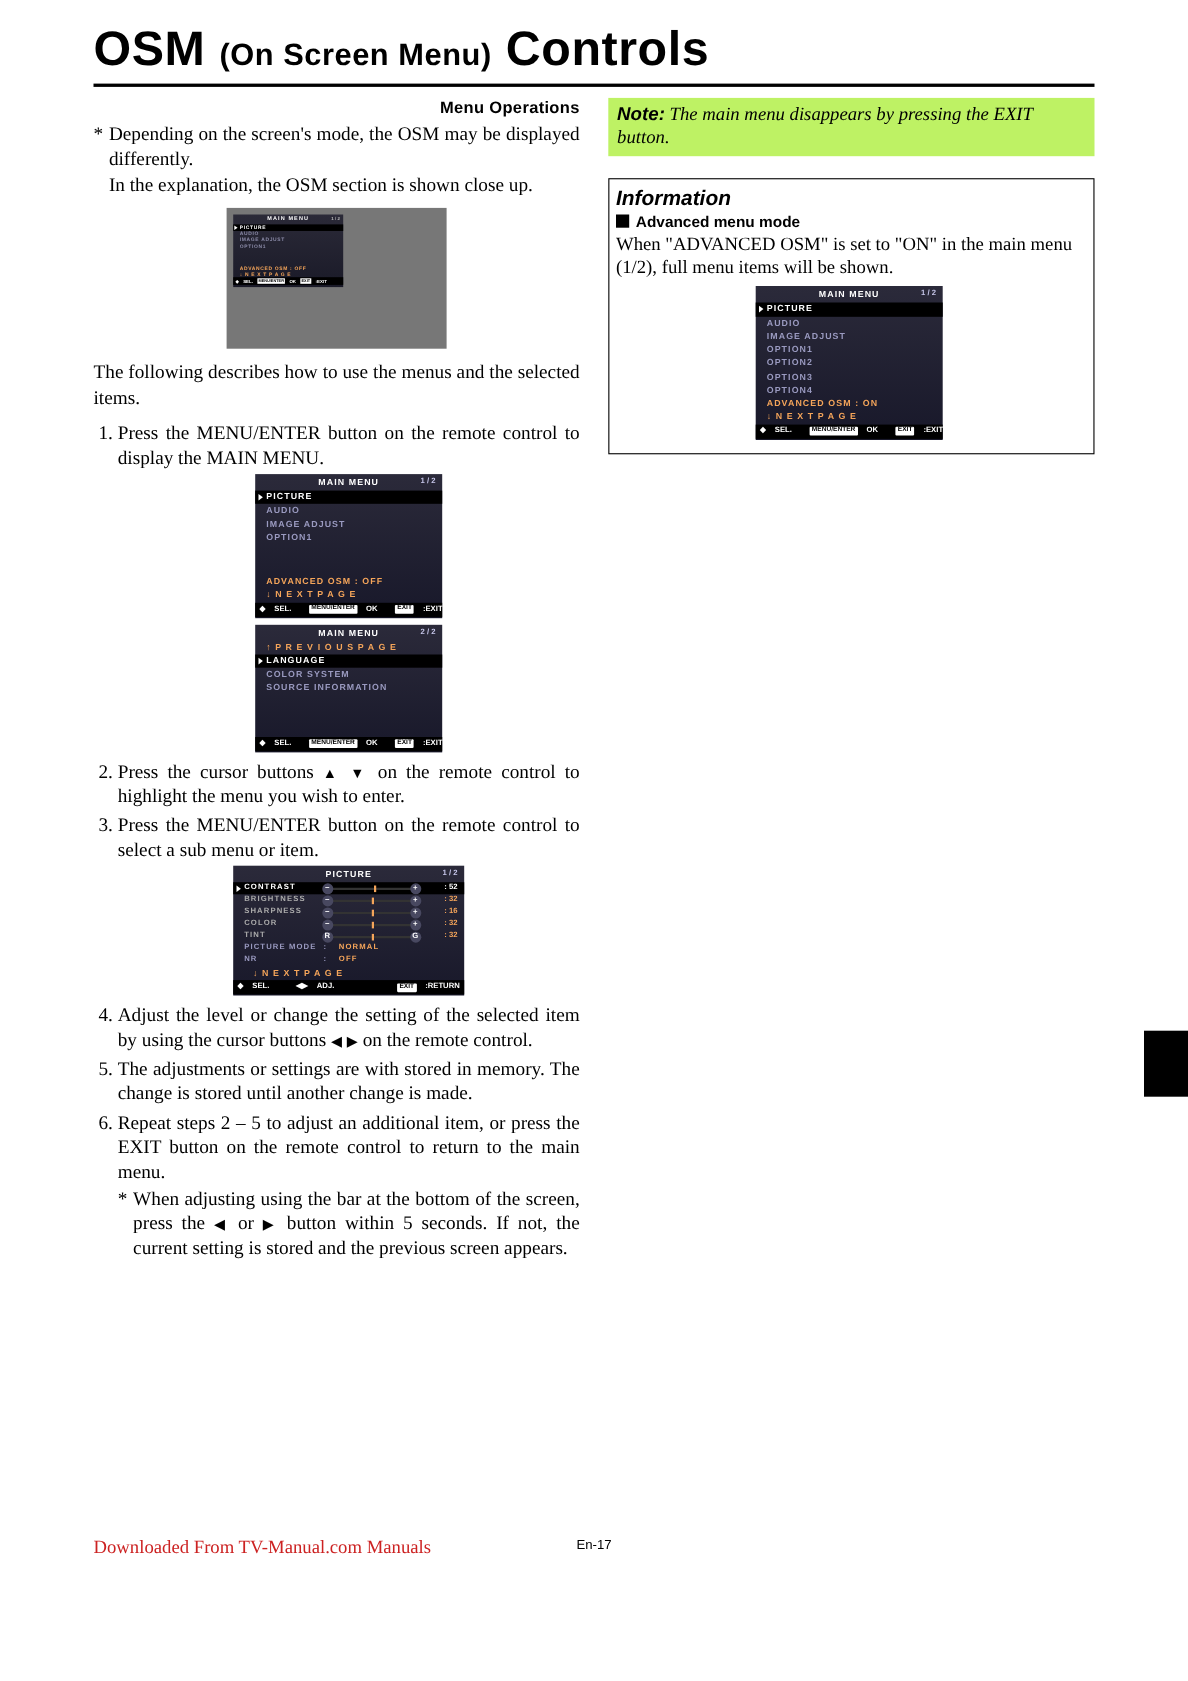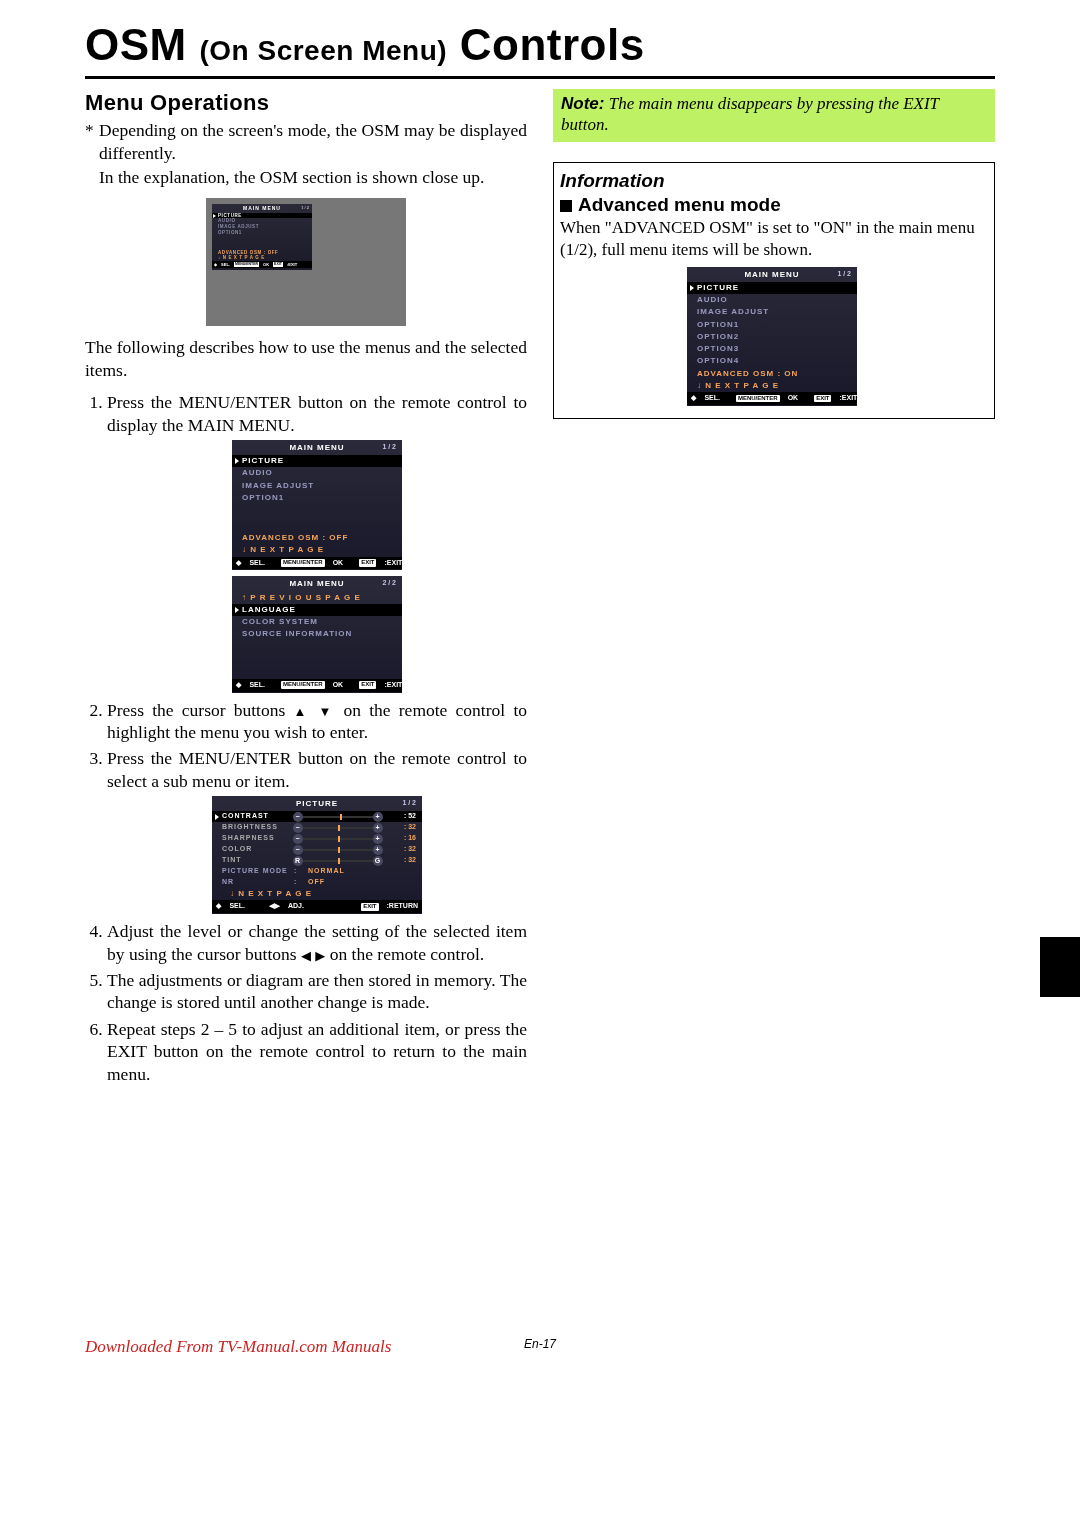--- a/index.html
+++ b/index.html
@@ -36,23 +36,24 @@
     gap: 26px;
   }
   .col {
     width: 50%;
     font-size: 17.5px;
     line-height: 1.28;
   }
   .section-head {
     font-family: Arial, Helvetica, sans-serif;
     font-weight: 900;
-    font-size: 22px;
+    font-size: 15px;
     margin: 0 0 2px 0;
     letter-spacing: 0.3px;
+    text-align: right;
   }
   .body-text { margin: 0 0 10px 0; text-align: justify; }
   .note-star { padding-left: 14px; margin: 0 0 2px 0; text-align: justify; }
   .note-star .star { display:inline-block; width:14px; margin-left:-14px; }
   .indent { padding-left: 14px; margin: 0 0 10px 0; text-align: justify;}
   ol.steps {
     margin: 0;
     padding-left: 22px;
     text-align: justify;
   }
@@ -206,21 +207,21 @@
   .info-head {
     font-family: Arial, Helvetica, sans-serif;
     font-style: italic;
     font-weight: 900;
     font-size: 19px;
     margin: 0 0 0px 0;
   }
   .info-sub {
     font-family: Arial, Helvetica, sans-serif;
     font-weight: bold;
-    font-size: 19px;
+    font-size: 14px;
     margin: 0 0 0px 0;
   }
   .black-sq {
     display:inline-block; width:12px; height:12px; background:#000; margin-right:6px; vertical-align: -1px;
   }
   .disclaimer {
     font-family: Arial, Helvetica, sans-serif;
     font-weight: bold;
     font-size: 17px;
     line-height:1.3;
@@ -241,21 +242,20 @@
 
   .page-footer {
     position: absolute;
     bottom: 22px;
     left: 85px;
     right: 85px;
     display: flex;
     justify-content: space-between;
     align-items: baseline;
     font-size: 14px;
-    font-style: italic;
   }
   .dl-link {
     color: #c22;
     font-family: "Times New Roman", serif;
     font-size: 17px;
   }
   .pg-num {
     font-family: Arial, Helvetica, sans-serif;
     font-size: 12px;
     position: absolute;
@@ -421,23 +421,24 @@
                 <span>◀▶</span>
                 <span>ADJ.</span>
                 <span style="flex:1"></span>
                 <span class="btn">EXIT</span>
                 <span>:RETURN</span>
               </div>
           </div>
         </li>
 
         <li><span>Adjust the level or change the setting of the selected item by using the cursor buttons </span><span class="tri-left"></span> <span class="tri-right"></span><span> on the remote control.</span></li>
-        <li>The adjustments or diagram are then stored in memory. The change is stored until another change is made.</li>
+        <li>The adjustments or settings are with stored in memory. The change is stored until another change is made.</li>
         <li>
           <span>Repeat steps 2 – 5 to adjust an additional item, or press the EXIT button on the remote control to return to the main menu.</span>
+          <div class="sub-note"><span class="star">*</span><span>When adjusting using the bar at the bottom of the screen, press the </span><span class="tri-left"></span><span> or </span><span class="tri-right"></span><span> button within 5 seconds. If not, the current setting is stored and the previous screen appears.</span></div>
         </li>
       </ol>
     </div>
 
     <div class="col">
       <div class="note-box">
         <span class="note-label">Note:</span><span> The main menu disappears by pressing the EXIT button.</span>
       </div>
 
       <div class="info-box">

